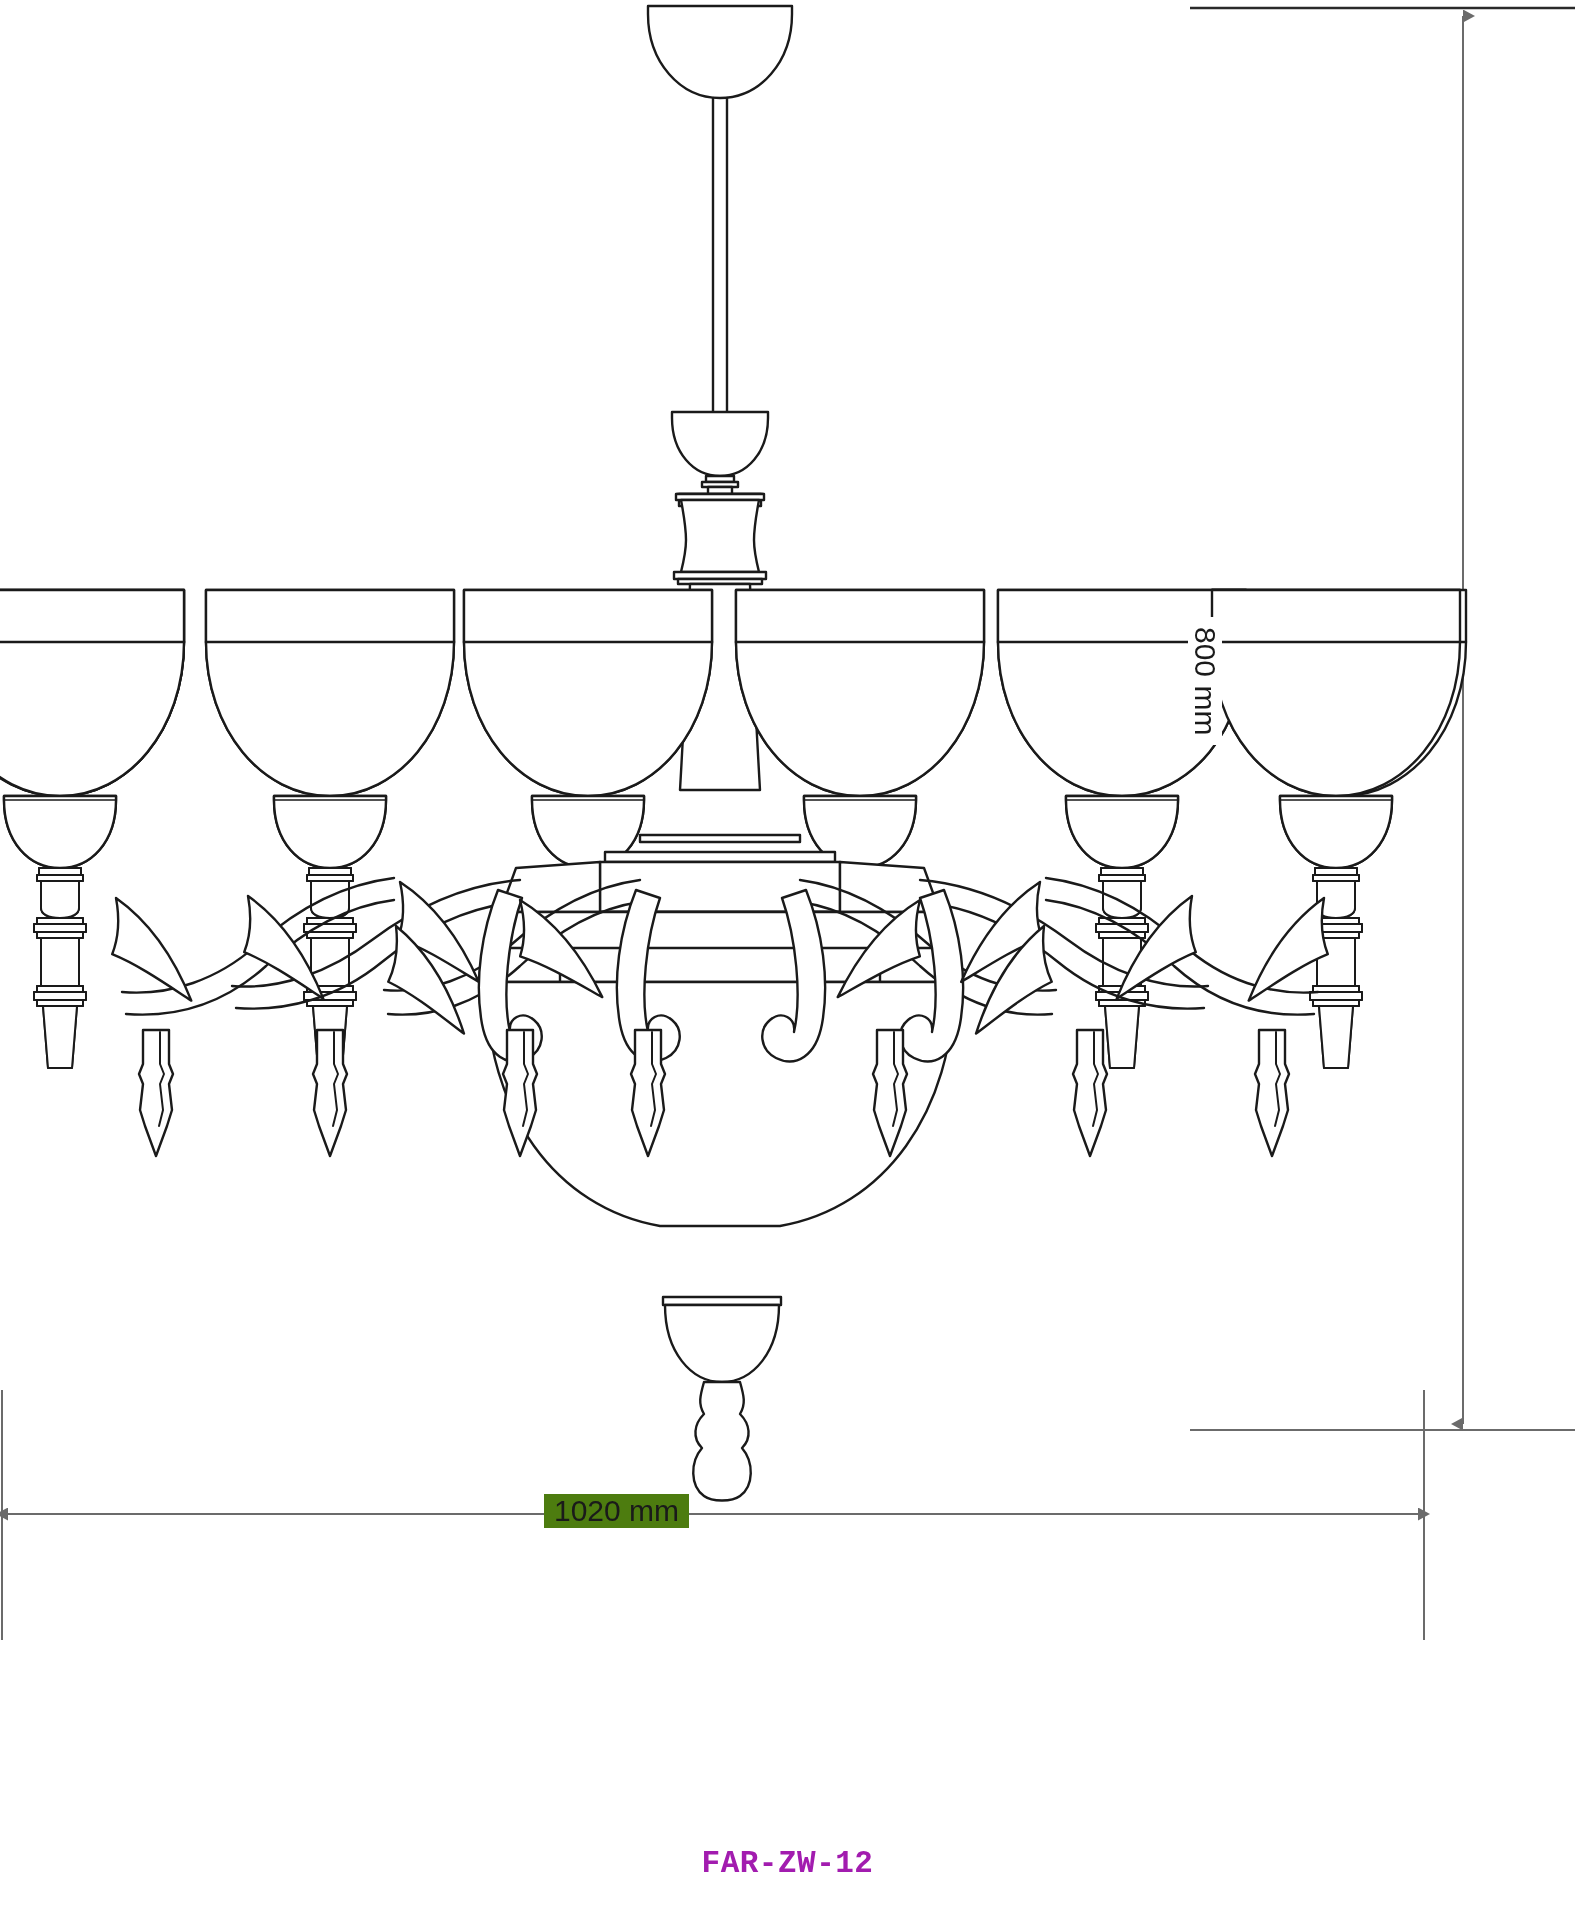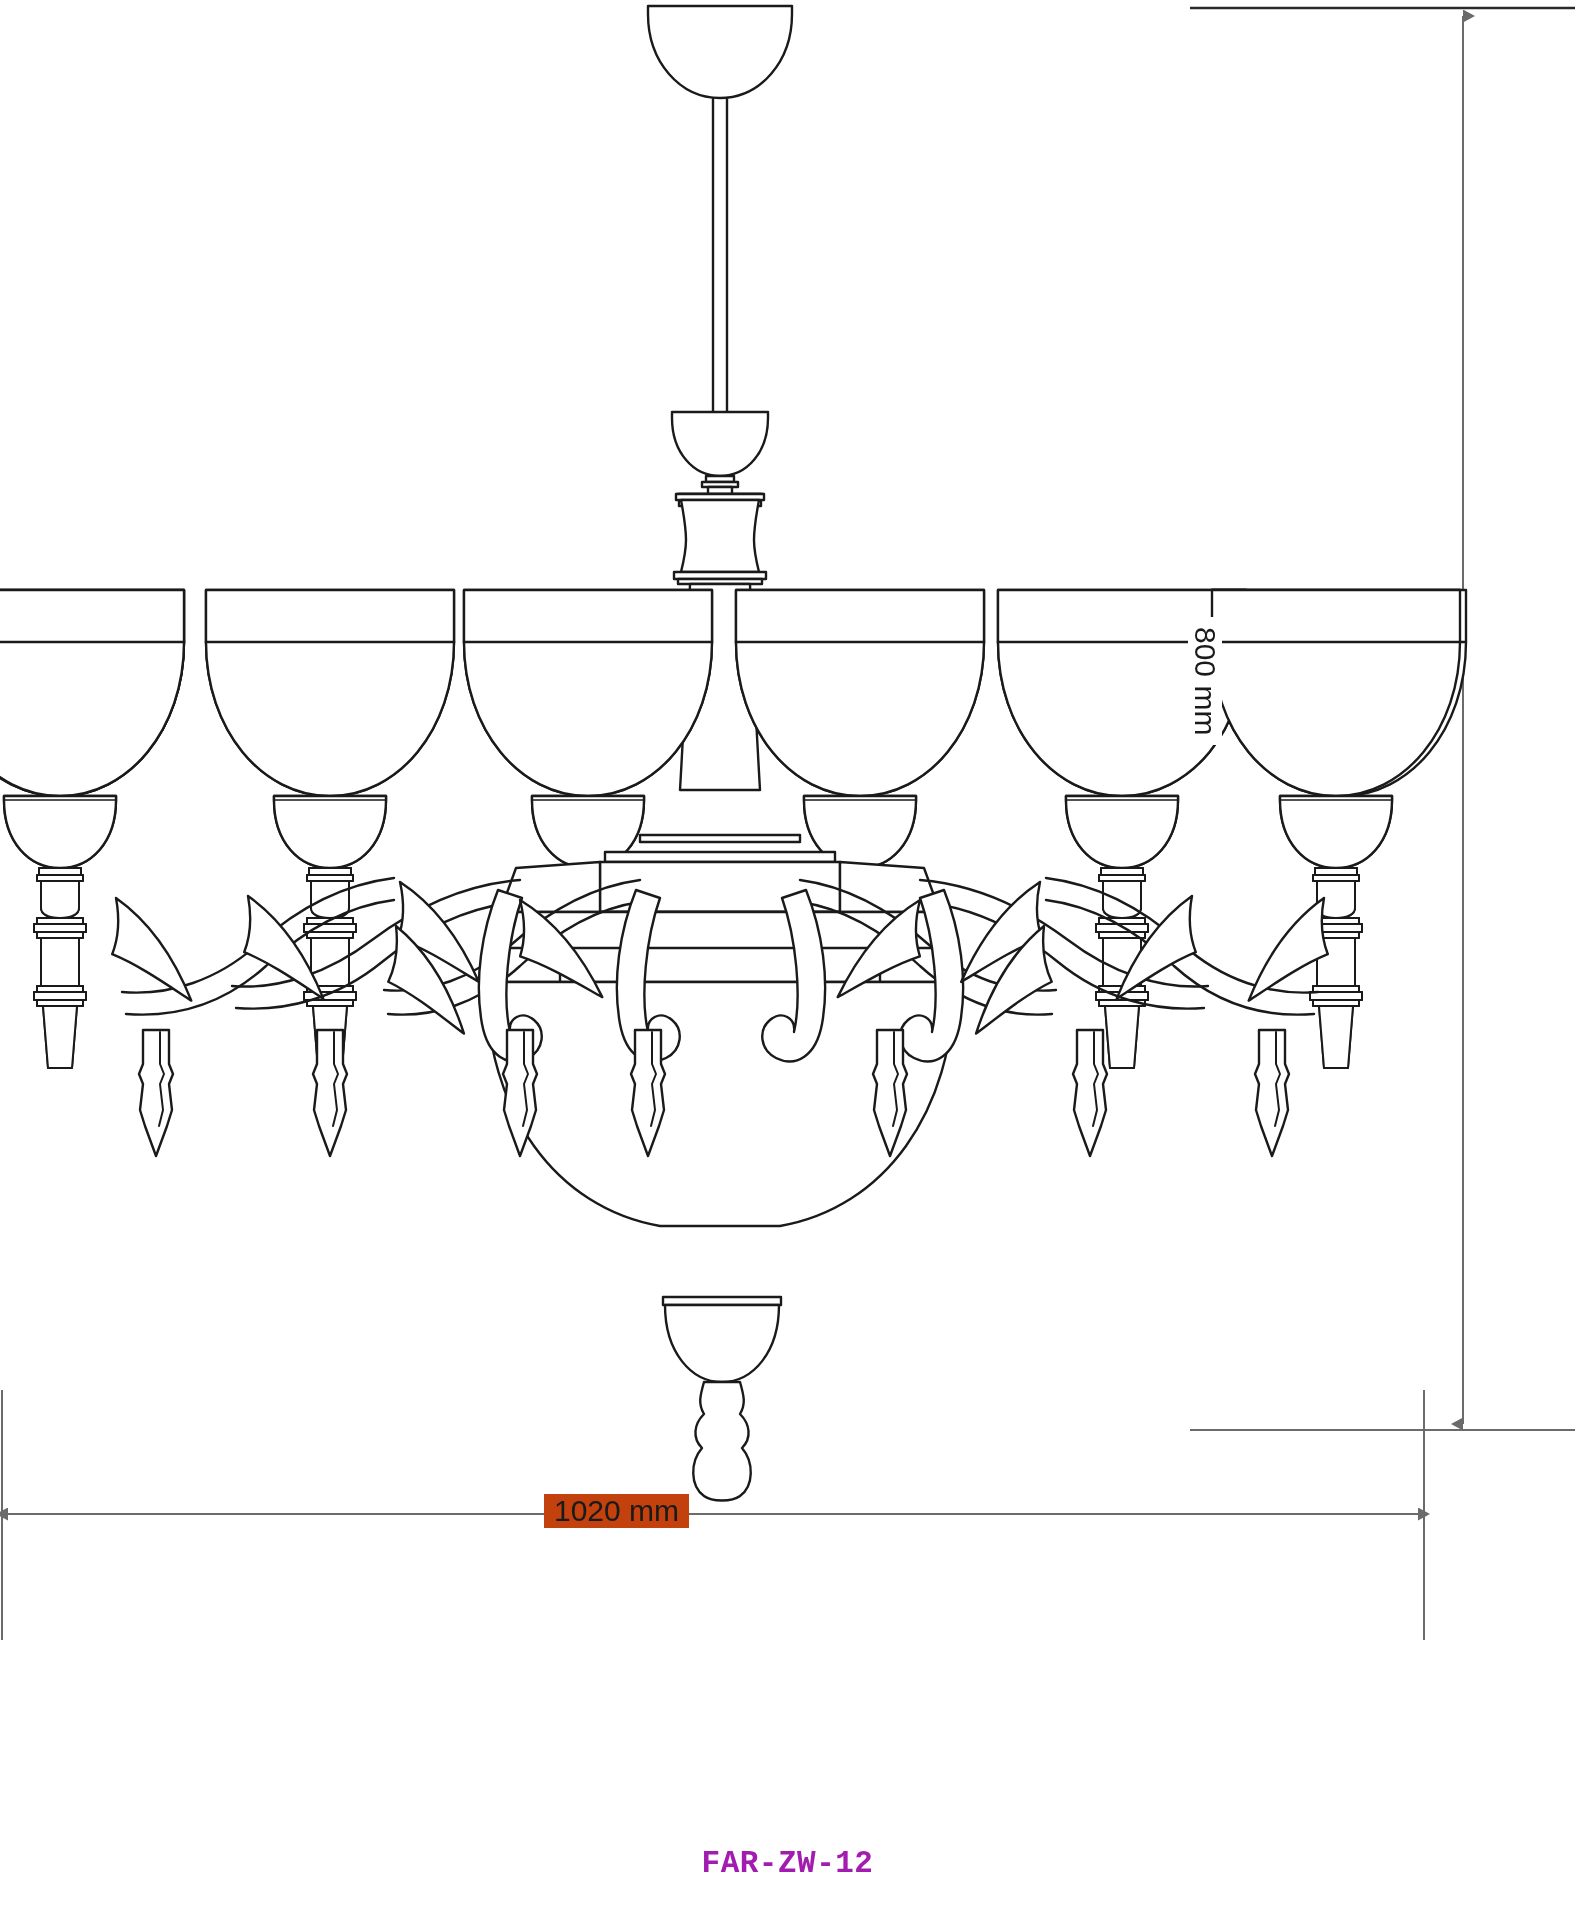--- a/index.html
+++ b/index.html
@@ -13,21 +13,21 @@
   .dim-text{
     position:absolute;
     font-family:"Liberation Sans", sans-serif;
     font-size:30px;
     color:#1a1a1a;
     white-space:nowrap;
     letter-spacing:0px;
   }
   #dim-width-label{
     left:544px;top:1494px;
-    background:#c2410c;
+    background:#4d7c0f;
     padding:0 10px;
   }
   #dim-height-label{
     left:1222px;top:617px;
     transform:rotate(90deg);
     transform-origin:left top;
     background:#ffffff;
     padding:0 10px;
   }
   #model-code{

